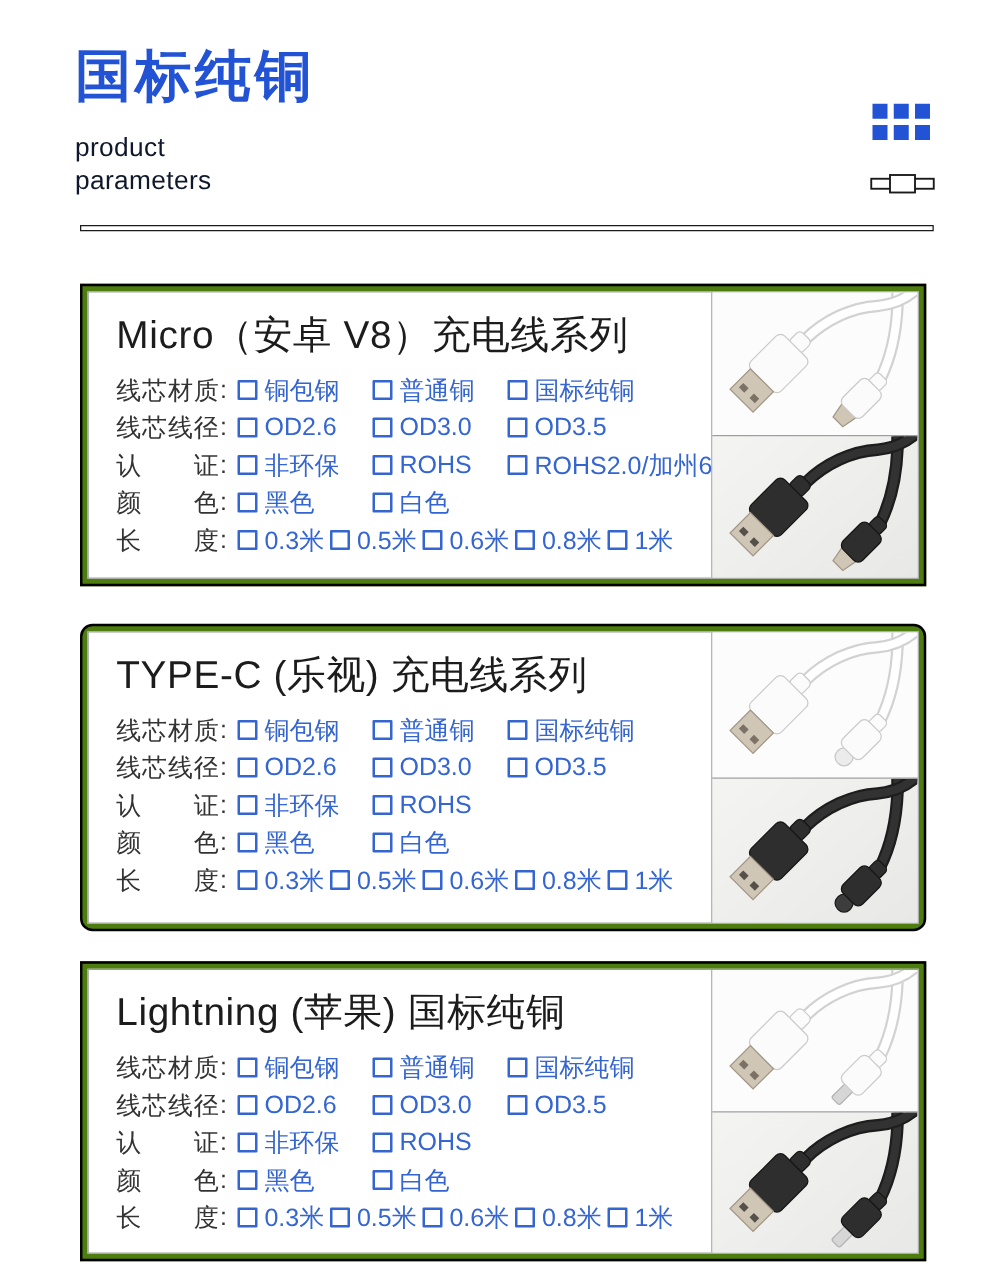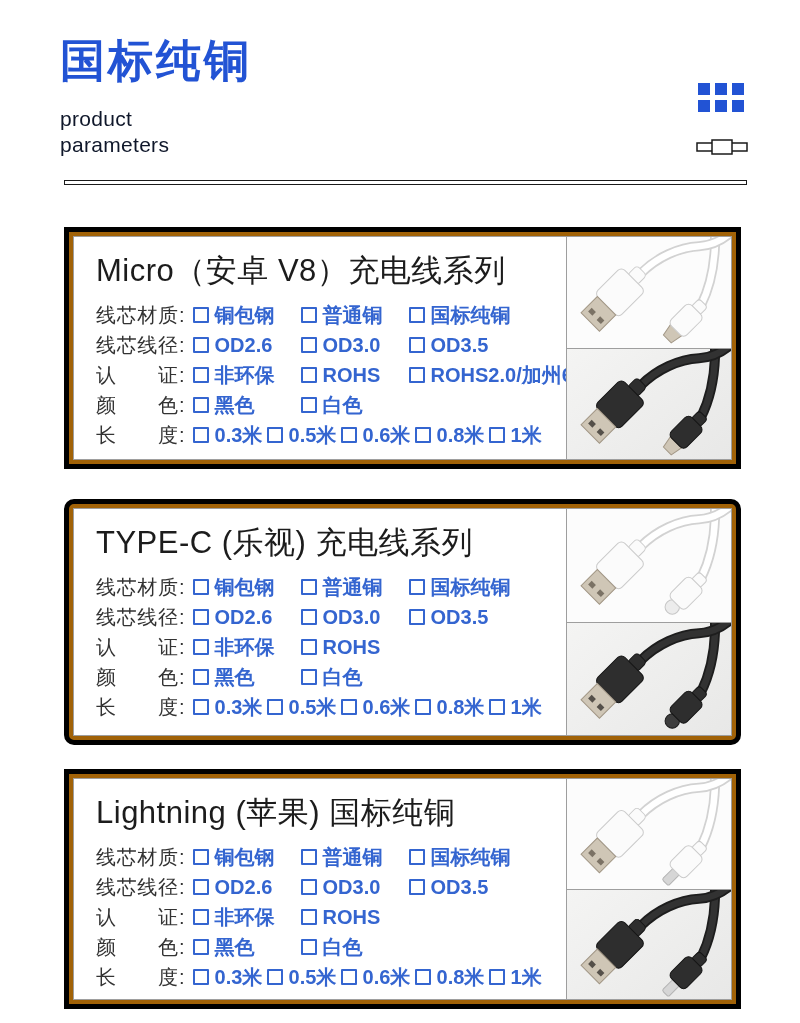--- a/index.html
+++ b/index.html
@@ -18,34 +18,34 @@
   .subtitle { margin-top:20px; font-size:21px; line-height:26px; color:#0f172a;
     letter-spacing:.3px; }
   .grid-icon { position:absolute; top:83px; right:56px;
     display:grid; grid-template-columns:repeat(3,12px); grid-auto-rows:12px; gap:5px; }
   .grid-icon span { background:var(--accent); display:block; }
   .connector-icon { position:absolute; top:138px; right:52px; }
   .header-rule { margin:22px 0 0 4px; width:681px; height:3px;
     border:1px solid #1b1b1b; background:#ffffff; }
   
   main { margin:42px 0 0 64px; width:677px; }
-  .card { box-sizing:border-box; border:5px solid #000000; padding:4px; background:#a16207; }
+  .card { box-sizing:border-box; border:2px solid #000000; padding:4px; background:#4d7c0f; }
   .card:nth-of-type(1){ height:242px; margin-bottom:30px; }
   .card:nth-of-type(2){ height:246px; margin-bottom:24px;border-radius:10px; }
   .card:nth-of-type(3){ height:240px; }
   .card-inner { box-sizing:border-box; border:1px solid var(--border); height:100%; display:flex; background:#fff; }
   .card-text { flex:1 1 auto; min-width:0; padding:14px 0 0 22px; }
   .card-title { margin:0; font-size:31px; line-height:40px; font-weight:400;
     color:#1c1c1c; letter-spacing:.5px; white-space:nowrap; }
   .rows { margin-top:9px; }
   .param-row { display:flex; align-items:center; height:30px; font-size:20px; white-space:nowrap; }
   .row-label { display:inline-flex; width:82px; justify-content:space-between;
     color:var(--label); flex:none; }
   .colon { color:var(--label); margin:0 8px 0 1px; flex:none; }
-  .opt { display:inline-flex; align-items:center; flex:none;font-weight:bold; }
+  .opt { display:inline-flex; align-items:center; flex:none; }
   .opt.wide { min-width:108px; }
   .opt.narrow { min-width:74px; }
   .checkbox { width:12px; height:12px; border:2px solid var(--optblue);
     margin-right:6px; background:#fff; flex:none; border-radius:1px; }
   .opt-label { color:var(--optblue); }
   
   .card-photos { width:164px; flex:none; border-left:1px solid var(--border);
     display:flex; flex-direction:column; }
   .photo { flex:1 1 0; min-height:0; background:#fcfcfc; overflow:hidden; }
   .photo + .photo { border-top:1px solid var(--border); }

